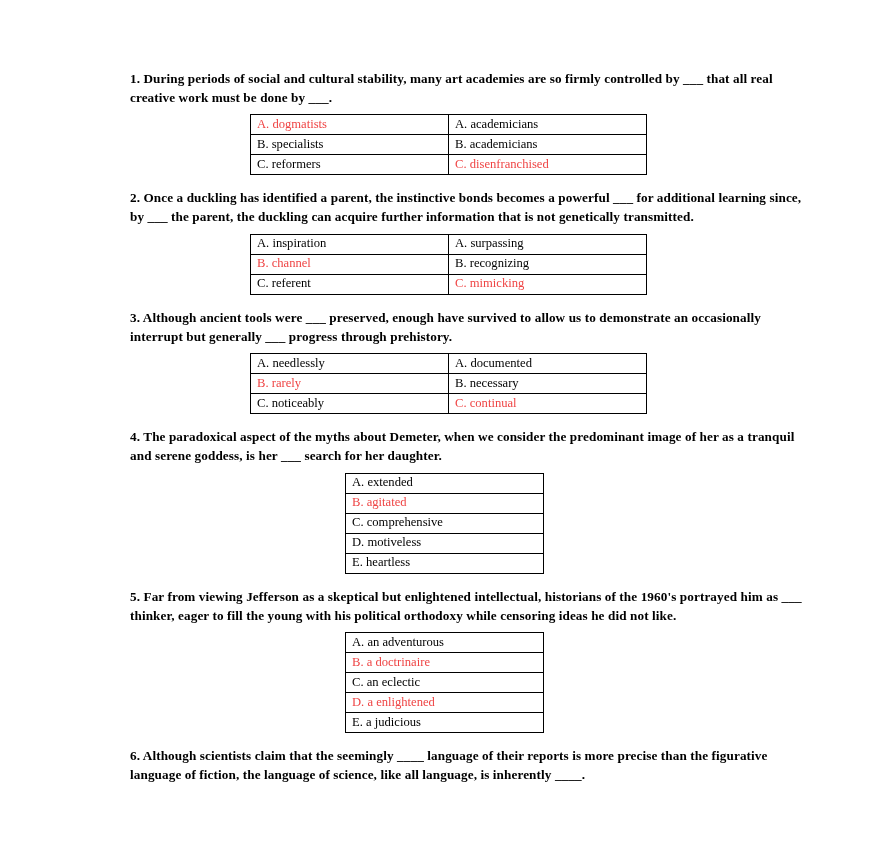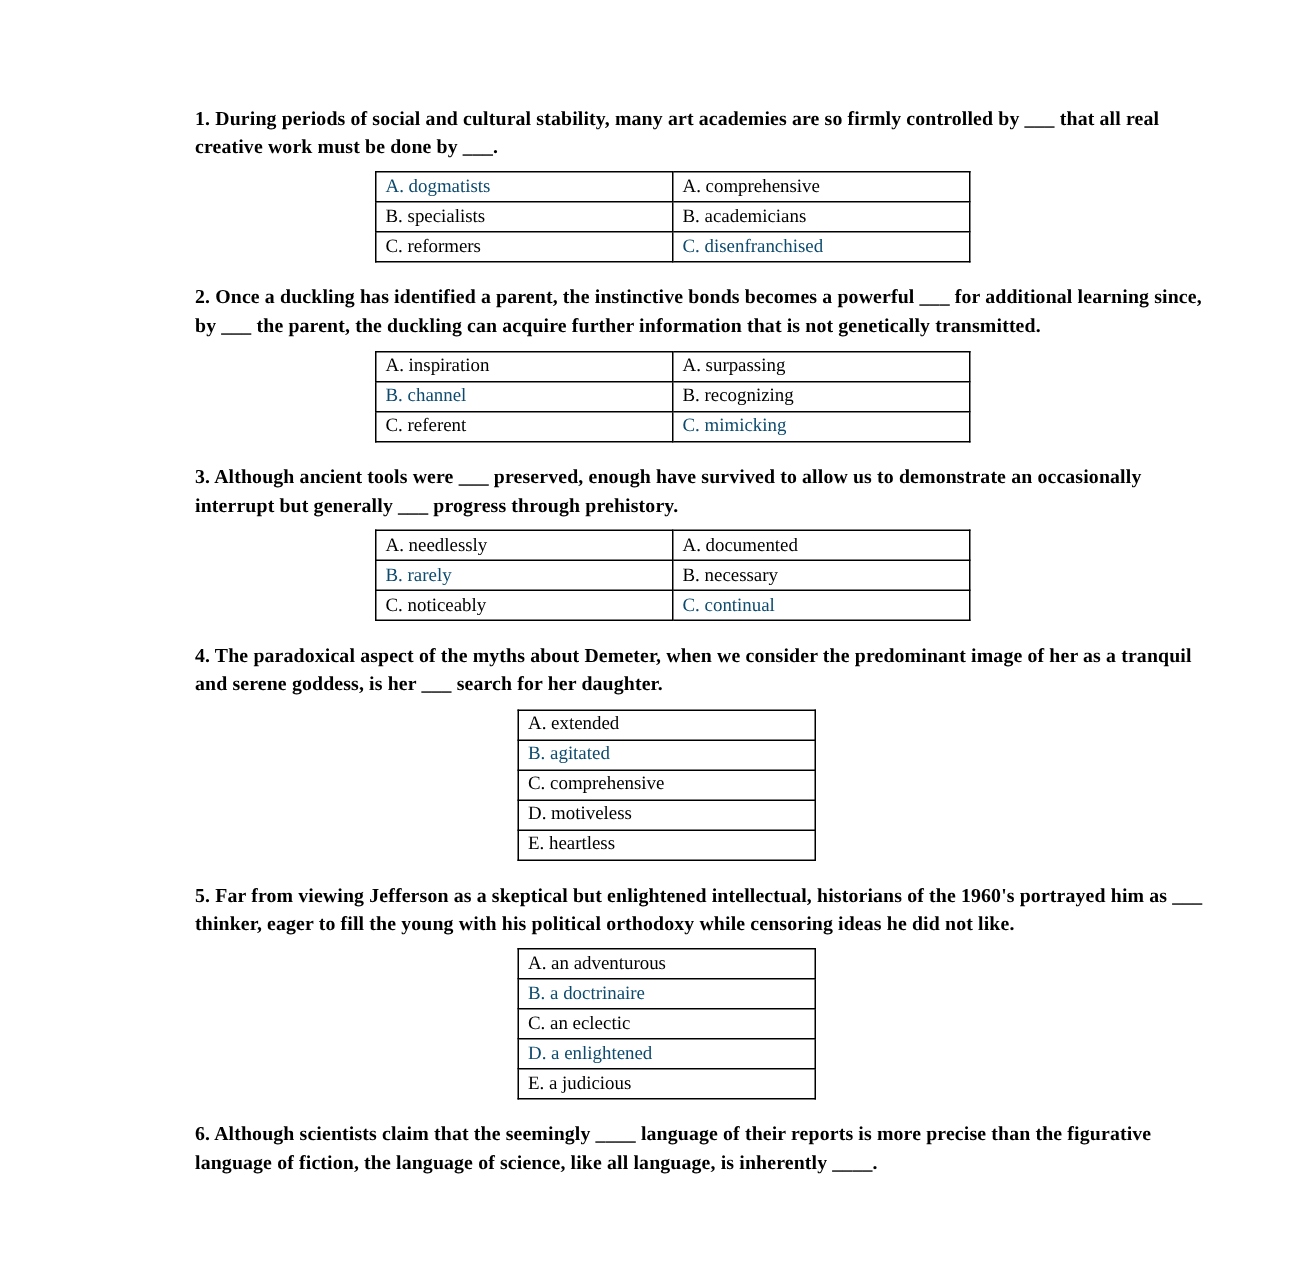--- a/index.html
+++ b/index.html
@@ -44,39 +44,39 @@
     border: 1px solid #000000;
     padding: 1px 6px 2px 6px;
     height: 16px;
     vertical-align: middle;
     white-space: nowrap;
   }
   .col-w {
     width: 185px;
   }
   .answer {
-    color: #0c4a6e;
+    color: #ef4444;
   }
   .indent-1 { margin-left: 120px; }
   .indent-2 { margin-left: 215px; border-radius: 18px; }
   .indent-3 { margin-left: 120px; }
 </style>
 </head>
 <body>
 
 <div class="page">
   <div id="questions-container">
       <div class="question-block">
         <p class="stem">1. During periods of social and cultural stability, many art academies are so firmly controlled by ___ that all real creative work must be done by ___.</p>
         <div class="options-wrap">
           <table class="options-table indent-1">
             <tbody>
               <tr>
                 <td class="col-w answer">A. dogmatists</td>
-                <td class="col-w">A. comprehensive</td>
+                <td class="col-w">A. academicians</td>
               </tr>
               <tr>
                 <td class="col-w">B. specialists</td>
                 <td class="col-w">B. academicians</td>
               </tr>
               <tr>
                 <td class="col-w">C. reformers</td>
                 <td class="col-w answer">C. disenfranchised</td>
               </tr>
             </tbody>

